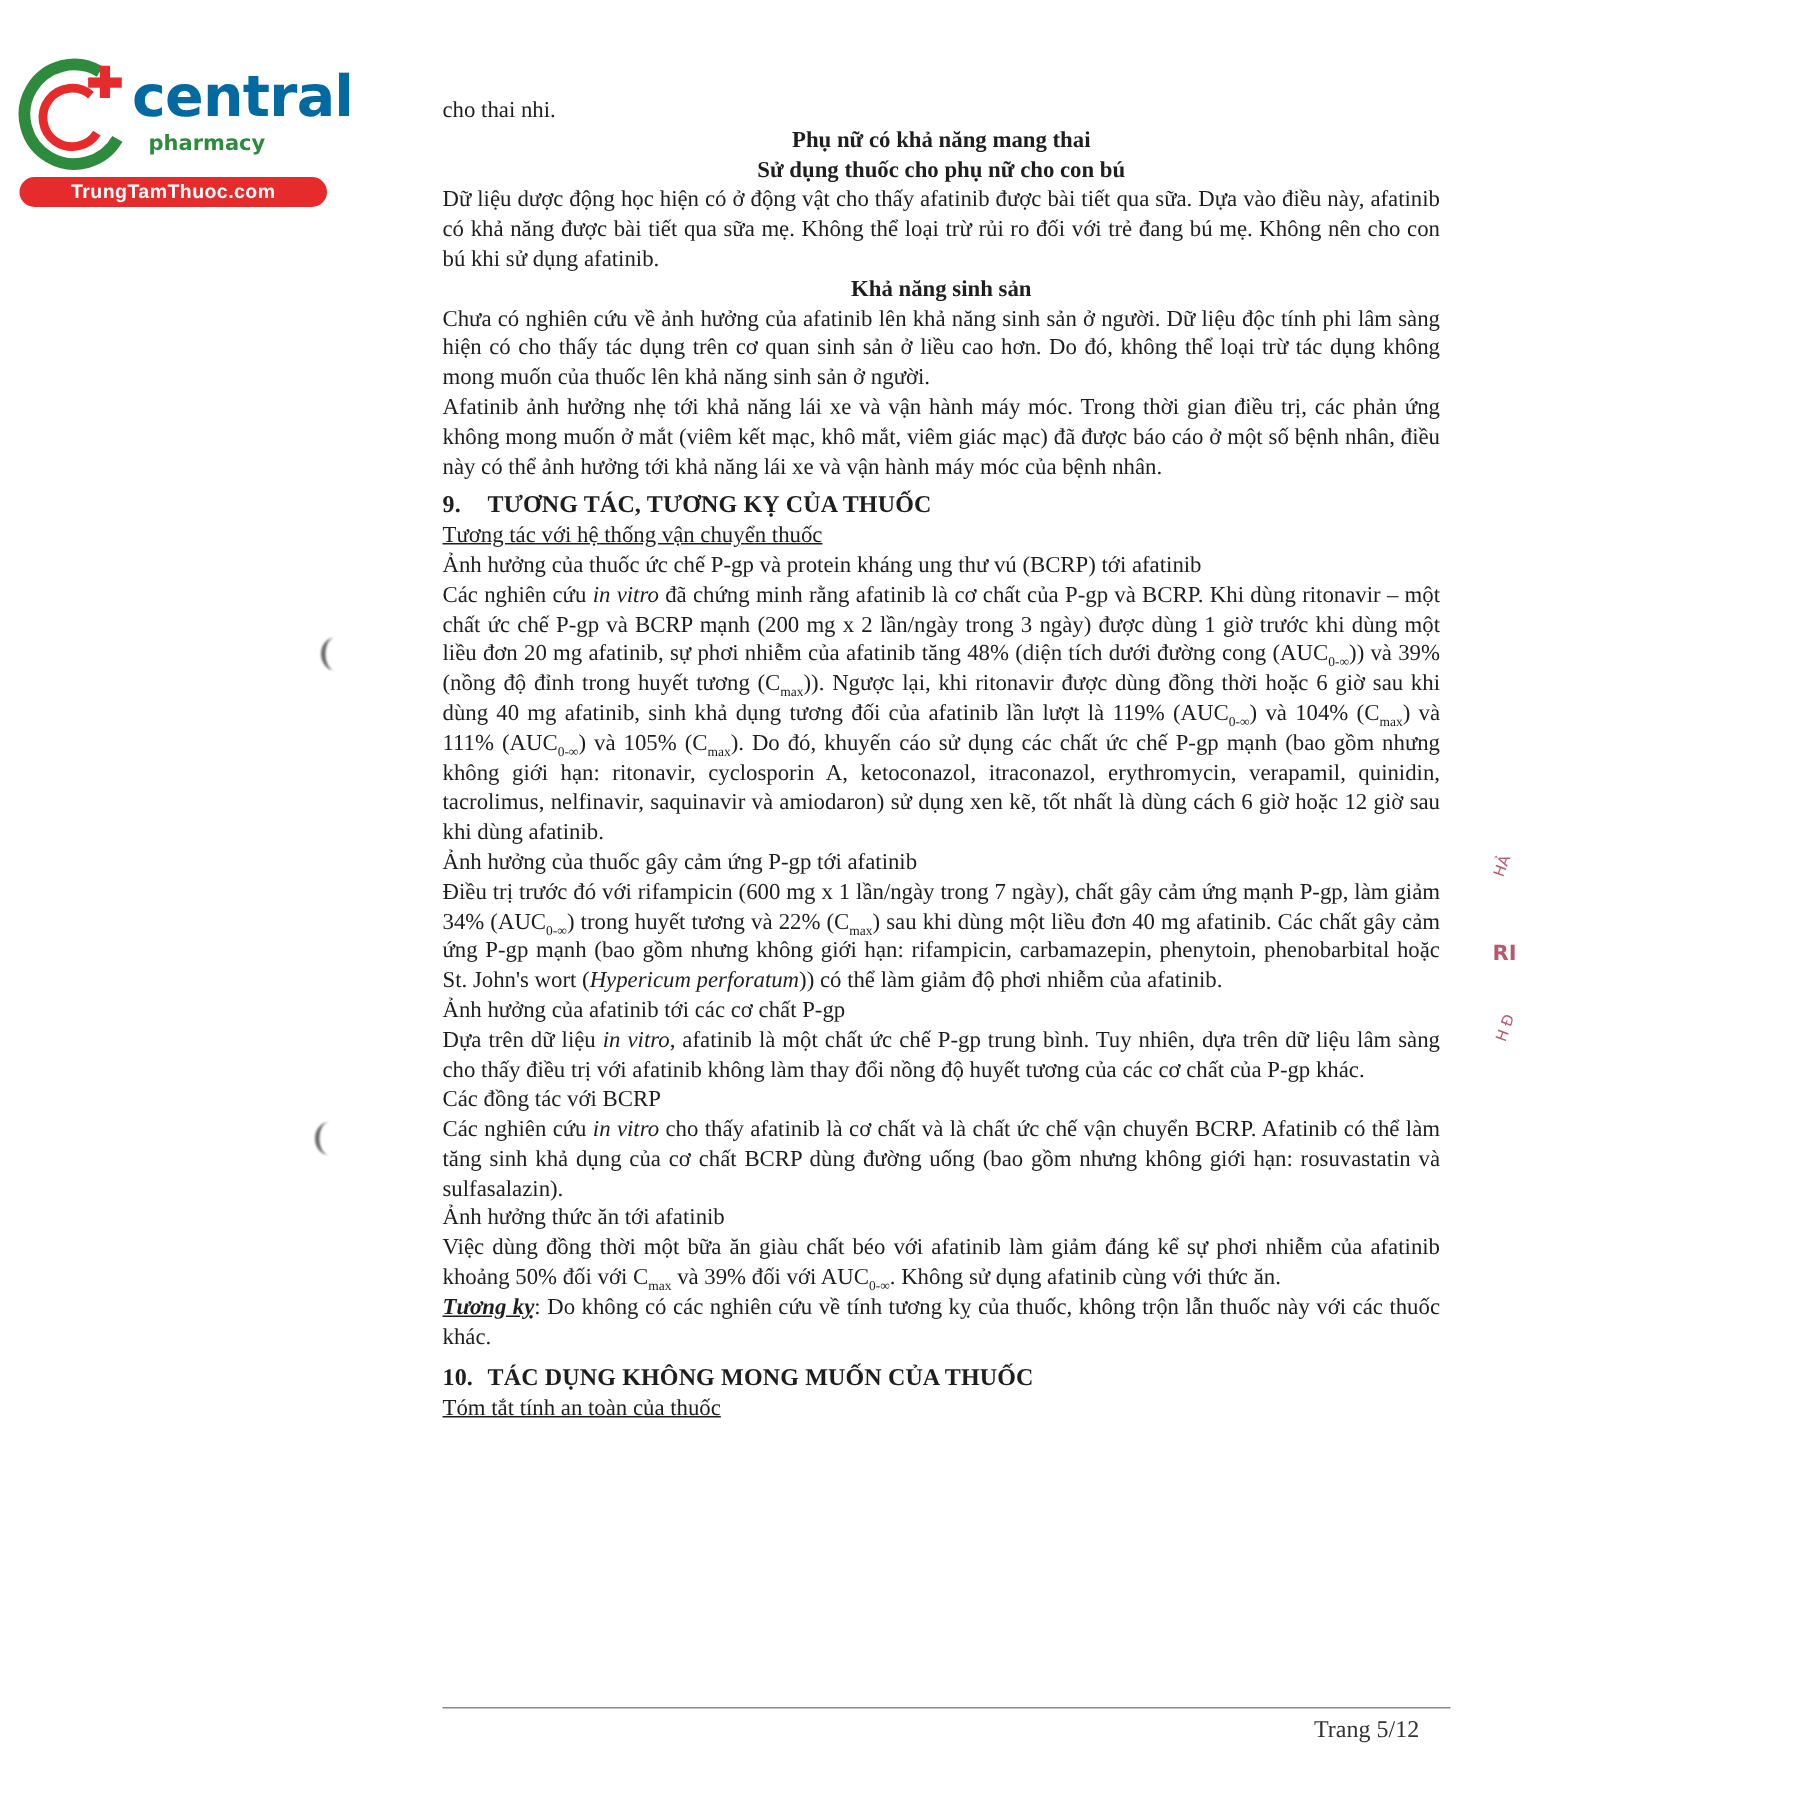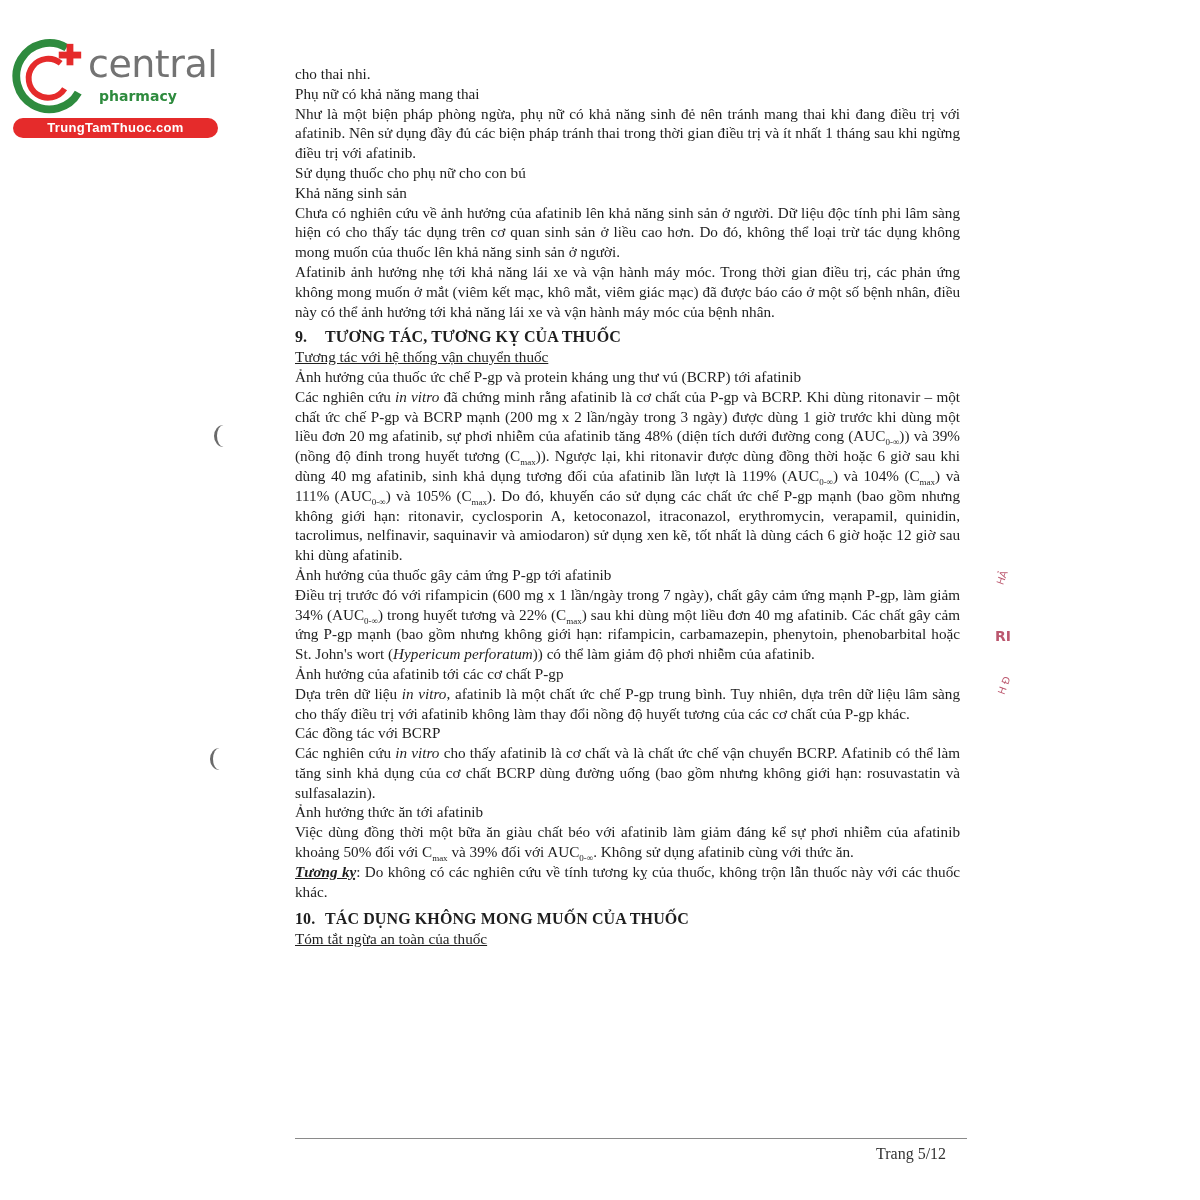--- a/index.html
+++ b/index.html
@@ -1,31 +1,31 @@
 <!DOCTYPE html>
 <html><head>
 <meta charset="utf-8">
 <style>
   html, body { margin:0; padding:0; background:#ffffff; }
   body { width:1200px; height:1200px; position:relative; overflow:hidden;
          font-family:"Liberation Serif", "DejaVu Serif", serif; color:#1e1e1e; }
   .logo { position:absolute; left:10px; top:38px; width:210px; height:100px; }
   .logo-mark { position:absolute; left:0; top:0; width:78px; height:78px; }
   .logo-word { position:absolute; left:78px; top:6px; font-family:"DejaVu Sans", sans-serif;
-               font-weight:normal; font-size:38px; color:#737373; letter-spacing:-0.5px; line-height:40px; }
+               font-weight:bold; font-size:38px; color:#0369a1; letter-spacing:-0.5px; line-height:40px; }
   .logo-sub { position:absolute; left:89px; top:50px; font-family:"DejaVu Sans", sans-serif;
               font-weight:bold; font-size:14px; color:#2e8b3e;text-align:center; }
   .logo-badge { position:absolute; left:3px; top:80px; width:205px; height:20px; border-radius:10px;
                 background:#e52b2b; color:#fff; font-family:Liberation Sans, sans-serif;
                 font-weight:bold; font-size:13px; text-align:center; line-height:20px; letter-spacing:0.3px; }
 
   .page { position:absolute; left:295px; top:64px; width:665px; font-size:15.2px; line-height:19.8px; }
   .p { margin:0; text-align:justify; }
   .p.last-left { text-align-last:left; }
-  .h-sub { font-weight:normal; margin:0; }
+  .h-sub { font-weight:bold; margin:0;text-align:center; }
   .h-sec { font-weight:bold; font-size:16px; margin:6px 0 0 0; letter-spacing:0.1px; }
   .h-sec .num { display:inline-block; width:30px; }
   .u { text-decoration:underline; margin:0; }
   .it { margin:0; }
   sub { font-size:9px; line-height:0; }
 
   .hole { position:absolute; width:16px; height:22px; border-left:3px solid #6a6a6a; border-radius:50% 0 0 50%;
           filter:blur(0.6px); }
   .stamp { position:absolute; left:995px; color:#b03a55; font-family:"DejaVu Sans", sans-serif;
            font-size:10px; transform:rotate(-70deg); opacity:0.85; }
@@ -53,23 +53,23 @@
 <div class="hole" style="left:210px;top:748px;"></div>
 
 <div class="stamp" style="top:572px;">HẢ</div>
 <div class="stamp big" style="top:628px;">RI</div>
 <div class="stamp" style="top:680px;">H Đ</div>
 
 <div class="page">
   <p class="p">cho thai nhi.</p>
 
   <p class="h-sub">Phụ nữ có khả năng mang thai</p>
-  <p class="p last-left">Như là một biện pháp phòng ngừa, phụ nữ có khả năng sinh đẻ nên tránh mang thai khi đang điều trị với afatinib. Nên sử dụng đầy đủ các biện pháp tránh thai trong thời gian điều trị và ít nhất 1 tháng sau khi ngừng điều trị với afatinib.</p>
 
   <p class="h-sub">Sử dụng thuốc cho phụ nữ cho con bú</p>
+  <p class="p last-left">Dữ liệu dược động học hiện có ở động vật cho thấy afatinib được bài tiết qua sữa. Dựa vào điều này, afatinib có khả năng được bài tiết qua sữa mẹ. Không thể loại trừ rủi ro đối với trẻ đang bú mẹ. Không nên cho con bú khi sử dụng afatinib.</p>
 
   <p class="h-sub">Khả năng sinh sản</p>
   <p class="p last-left">Chưa có nghiên cứu về ảnh hưởng của afatinib lên khả năng sinh sản ở người. Dữ liệu độc tính phi lâm sàng hiện có cho thấy tác dụng trên cơ quan sinh sản ở liều cao hơn. Do đó, không thể loại trừ tác dụng không mong muốn của thuốc lên khả năng sinh sản ở người.</p>
 
   <p class="p last-left">Afatinib ảnh hưởng nhẹ tới khả năng lái xe và vận hành máy móc. Trong thời gian điều trị, các phản ứng không mong muốn ở mắt (viêm kết mạc, khô mắt, viêm giác mạc) đã được báo cáo ở một số bệnh nhân, điều này có thể ảnh hưởng tới khả năng lái xe và vận hành máy móc của bệnh nhân.</p>
 
   <p class="h-sec">
     <span class="num">9.</span><span>TƯƠNG TÁC, TƯƠNG KỴ CỦA THUỐC</span>
   </p>
   <p class="u">Tương tác với hệ thống vận chuyển thuốc</p>
@@ -87,17 +87,17 @@
   <p class="p last-left"><span>Các nghiên cứu </span><i>in vitro</i><span> cho thấy afatinib là cơ chất và là chất ức chế vận chuyển BCRP. Afatinib có thể làm tăng sinh khả dụng của cơ chất BCRP dùng đường uống (bao gồm nhưng không giới hạn: rosuvastatin và sulfasalazin).</span></p>
 
   <p class="it">Ảnh hưởng thức ăn tới afatinib</p>
   <p class="p last-left"><span>Việc dùng đồng thời một bữa ăn giàu chất béo với afatinib làm giảm đáng kể sự phơi nhiễm của afatinib khoảng 50% đối với C</span><sub>max</sub><span> và 39% đối với AUC</span><sub>0-∞</sub><span>. Không sử dụng afatinib cùng với thức ăn.</span></p>
 
   <p class="p last-left"><b><i style="text-decoration:underline;">Tương kỵ</i></b><span>: Do không có các nghiên cứu về tính tương kỵ của thuốc, không trộn lẫn thuốc này với các thuốc khác.</span></p>
 
   <p class="h-sec" style="margin-top:8px;">
     <span class="num">10.</span><span>TÁC DỤNG KHÔNG MONG MUỐN CỦA THUỐC</span>
   </p>
-  <p class="it" style="text-decoration:underline;">Tóm tắt ngừa an toàn của thuốc</p>
+  <p class="it" style="text-decoration:underline;">Tóm tắt tính an toàn của thuốc</p>
 </div>
 
 <div class="footer-line"></div>
 <div class="footer-page">Trang 5/12</div>
 
 </body></html>

